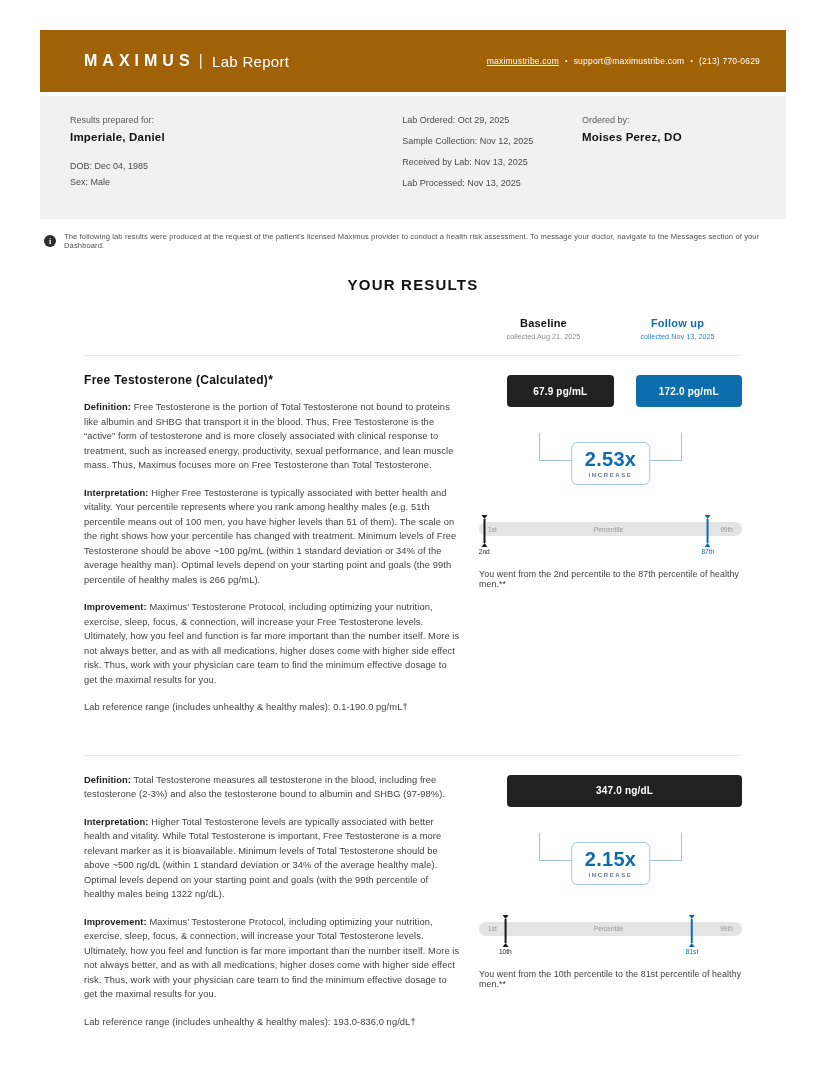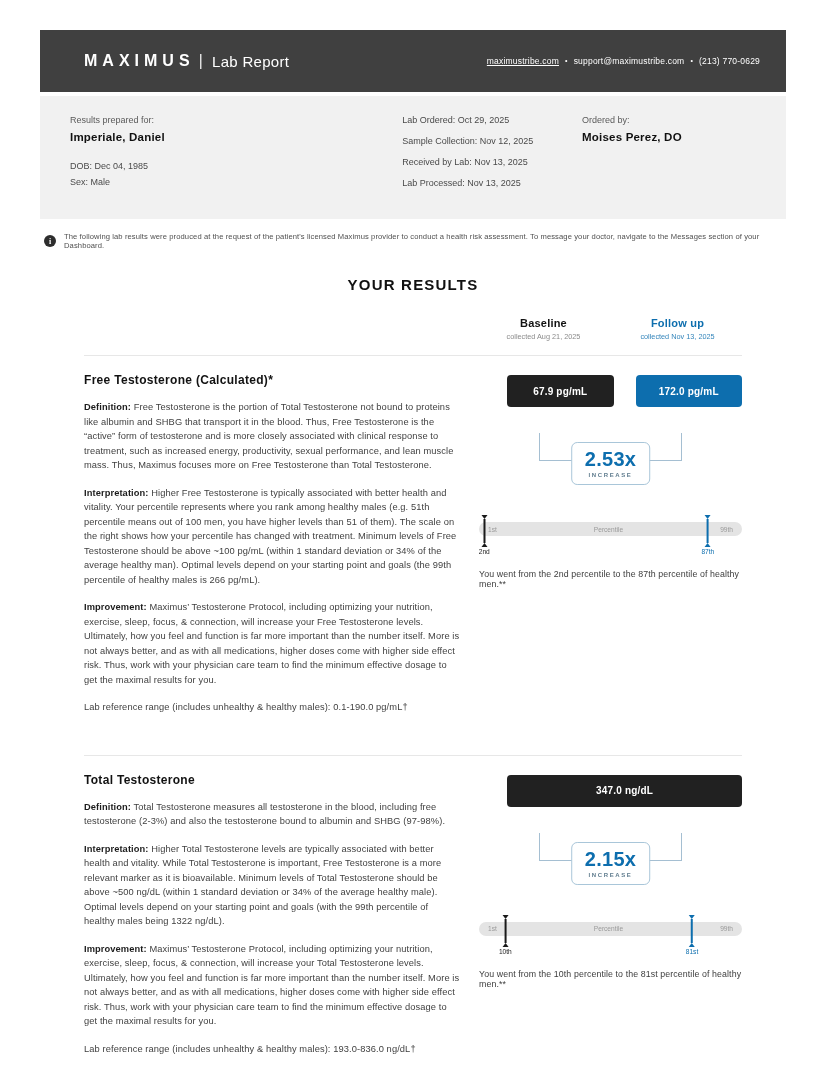--- a/index.html
+++ b/index.html
@@ -6,21 +6,21 @@
   html,body { background:#ffffff; }
   body {
     width:826px; height:1069px; overflow:hidden;
     font-family:"Liberation Sans", sans-serif;
     color:#3f3f3f;
   }
   .page { width:746px; margin:0 auto; padding-top:30px; }
 
   
   .topbar {
-    background:#404040; color:#fff; height:62px;
+    background:#a16207; color:#fff; height:62px;
     display:flex; align-items:center; justify-content:space-between;
     padding:0 26px 0 44px;
   }
   .brand { display:flex; align-items:center; }
   .brand-name { font-weight:700; font-size:16px; letter-spacing:5px; }
   .brand-sep { font-weight:200; font-size:17px; opacity:.85; margin:0 9px 0 4px; }
   .brand-product { font-size:15px; font-weight:400; letter-spacing:.3px; }
   .contact { font-size:8.5px; letter-spacing:.2px; display:flex; align-items:center; gap:6px;padding-left:12px; }
   .contact a { color:#fff; text-decoration:underline; cursor:pointer; }
   .dot { font-size:7px; position:relative; top:-1px; }
@@ -218,21 +218,20 @@
           </div>
         </div>
         <p class="summary">You went from the 2nd percentile to the 87th percentile of healthy men.**</p>
       </div>
     </section>
 
     <hr class="divider">
 
     <section class="result">
       <div class="result-left">
-        <h2>Total Testosterone</h2>
         <p><strong>Definition:</strong> <span>Total Testosterone measures all testosterone in the blood, including free testosterone (2-3%) and also the testosterone bound to albumin and SHBG (97-98%).</span></p>
         <p><strong>Interpretation:</strong> <span>Higher Total Testosterone levels are typically associated with better health and vitality. While Total Testosterone is important, Free Testosterone is a more relevant marker as it is bioavailable. Minimum levels of Total Testosterone should be above ~500 ng/dL (within 1 standard deviation or 34% of the average healthy male). Optimal levels depend on your starting point and goals (with the 99th percentile of healthy males being 1322 ng/dL).</span></p>
         <p><strong>Improvement:</strong> <span>Maximus’ Testosterone Protocol, including optimizing your nutrition, exercise, sleep, focus, &amp; connection, will increase your Total Testosterone levels. Ultimately, how you feel and function is far more important than the number itself. More is not always better, and as with all medications, higher doses come with higher side effect risk. Thus, work with your physician care team to find the minimum effective dosage to get the maximal results for you.</span></p>
         <p class="ref">Lab reference range (includes unhealthy &amp; healthy males): 193.0-836.0 ng/dL†</p>
       </div>
       <div class="result-right">
         <div class="chips">
           <div class="chip chip-black">347.0 ng/dL</div>
         </div>
         <div class="increase-wrap">

